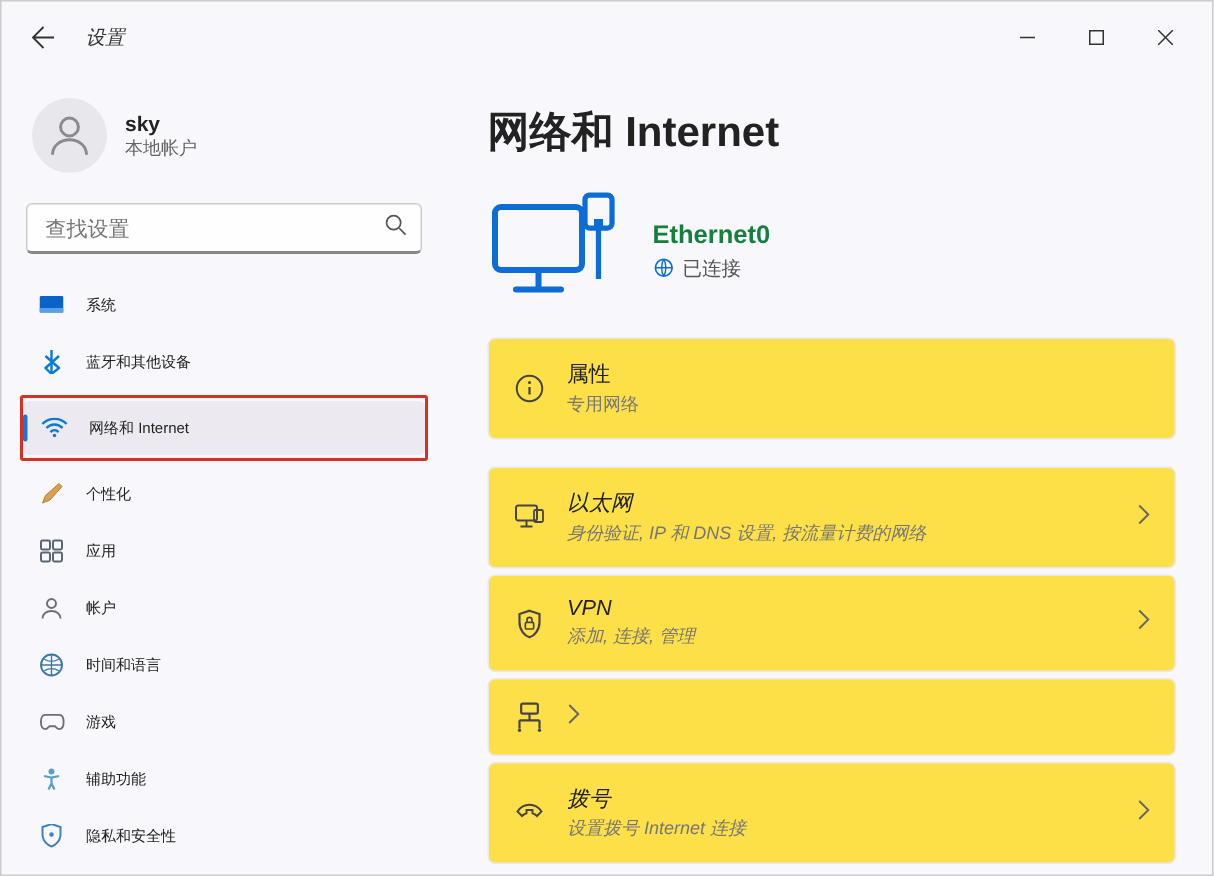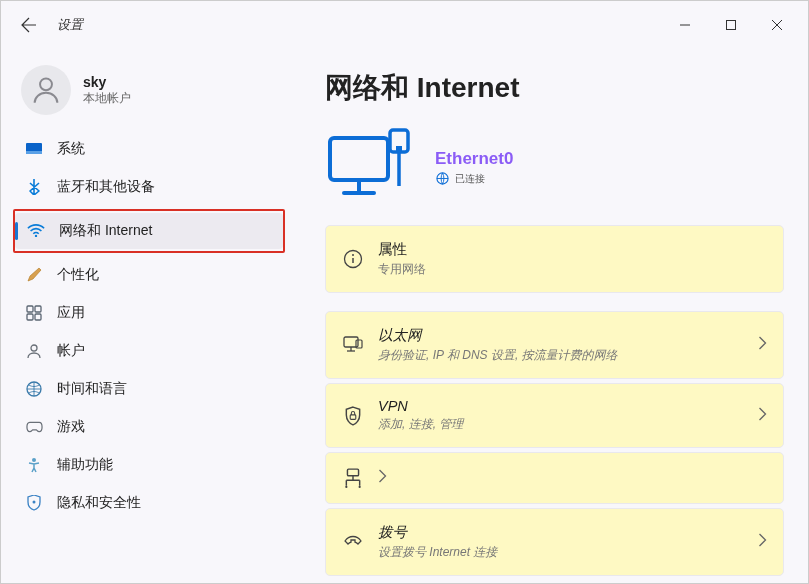--- a/index.html
+++ b/index.html
@@ -16,38 +16,38 @@
   .user-row { display: flex; align-items: center; padding: 8px 12px 16px 12px; gap: 12px; }
   .avatar { width: 50px; height: 50px; border-radius: 50%; background: #e8e8ec; display: flex; align-items: center; justify-content: center; }
   .user-info .username { font-size: 14px; font-weight: 600; color: #222; }
   .user-info .account-type { font-size: 12px; color: #666; }
   
   .search-box { margin: 4px 8px 16px 8px; position: relative; }
   .search-input { width: 100%; height: 34px; border: 1px solid #ccc; border-bottom: 2px solid #888; border-radius: 4px; background: #fefeff; padding: 0 36px 0 12px; font-size: 14px; outline: none; }
   .search-icon-wrap { position: absolute; right: 10px; top: 50%; transform: translateY(-50%); }
   
   .nav { display: flex; flex-direction: column; gap: 2px; padding: 0 4px; }
-  .nav-item { display: flex; align-items: center; gap: 14px; padding: 9px 12px; border-radius: 4px; font-size: 14px; color: #222; cursor: pointer; position: relative; }
+  .nav-item { display: flex; align-items: center; gap: 14px; padding: 9px 12px; border-radius: 4px; font-size: 10px; color: #222; cursor: pointer; position: relative; }
   .nav-item.active { background: #eceaf0; }
   .nav-item.active::before { content: ""; position: absolute; left: 0px; top: 9px; bottom: 9px; width: 3px; background: #1976d2; border-radius: 2px; }
   .nav-ico { width: 18px; height: 18px; display: flex; align-items: center; justify-content: center; }
   .highlight-box { border: 2px solid #d93025; border-radius: 2px; padding: 2px 0; margin: 2px 0; }
   
   .main { flex: 1; padding: 8px 24px 0 24px; overflow-y: auto; }
   .page-title { font-size: 28px; font-weight: 600; color: #222; margin: 12px 0 20px 0; }
   
   .hero { display: flex; align-items: flex-start; gap: 24px; margin-bottom: 18px; }
   .hero-left { display: flex; align-items: center; gap: 20px; flex: 1; }
   .net-icon { width: 90px; height: 80px; display: flex; align-items: center; justify-content: center; }
-  .net-info .net-name { font-size: 17px; font-weight: 600; color: #8b5cf6; margin-bottom: 3px; }
-  .net-status { font-size: 10px; color: #555; display: flex; align-items: center; gap: 6px; }
+  .net-info .net-name { font-size: 17px; font-weight: 600; color: #15803d; margin-bottom: 3px; }
+  .net-status { font-size: 13px; color: #555; display: flex; align-items: center; gap: 6px; }
   .globe-ico { width: 14px; height: 14px; display: inline-flex; align-items: center; justify-content: center; }
   
   .cards-row { display: flex; gap: 12px; margin-bottom: 18px; }
-  .card, .list-card { background: #fef9c3; border: 1px solid #e9e8ed; border-radius: 5px; display: flex; align-items: center; padding: 14px 16px; gap: 14px; }
+  .card, .list-card { background: #fde047; border: 1px solid #e9e8ed; border-radius: 5px; display: flex; align-items: center; padding: 14px 16px; gap: 14px; }
   .card { flex: 1; }
   .card-ico { width: 22px; height: 22px; display: flex; align-items: center; justify-content: center; flex-shrink: 0; }
   .card-txt { flex: 1; }
   .card-title { font-size: 14.5px; color: #222; }
   .card-sub { font-size: 12px; color: #777; margin-top: 2px; }
   .card-chevron { color: #777; }
   .highlight-card { border: 2.5px solid #d93025; }
   
   .list { display: flex; flex-direction: column; gap: 4px; }
   .list-card { cursor: pointer; font-style: italic; }
@@ -89,20 +89,29 @@
             <circle cx="12" cy="8" r="4.2" fill="none" stroke="#8a8a90" stroke-width="1.4"></circle>
             <path d="M4 21c0-4 3.5-7 8-7s8 3 8 7" fill="none" stroke="#8a8a90" stroke-width="1.4"></path>
           </svg>
       </div>
       <div class="user-info">
         <div class="username">sky</div>
         <div class="account-type">本地帐户</div>
       </div>
     </div>
 
+    <div class="search-box">
+      <input class="search-input" placeholder="查找设置" style="">
+      <span class="search-icon-wrap">
+        <svg width="15" height="15" viewBox="0 0 16 16">
+            <circle cx="6.5" cy="6.5" r="5" fill="none" stroke="#555" stroke-width="1.2"></circle>
+            <line x1="10.5" y1="10.5" x2="15" y2="15" stroke="#555" stroke-width="1.2"></line>
+          </svg>
+      </span>
+    </div>
 
     <div class="nav">
       <div class="nav-item">
         <span class="nav-ico">
             <svg width="16" height="12">
               <rect x="0" y="0" width="16" height="11" rx="1" fill="#0a63c9"></rect>
               <rect x="0" y="8" width="16" height="3" fill="#5aa0e6"></rect>
             </svg>
           </span>
         <span>系统</span>

